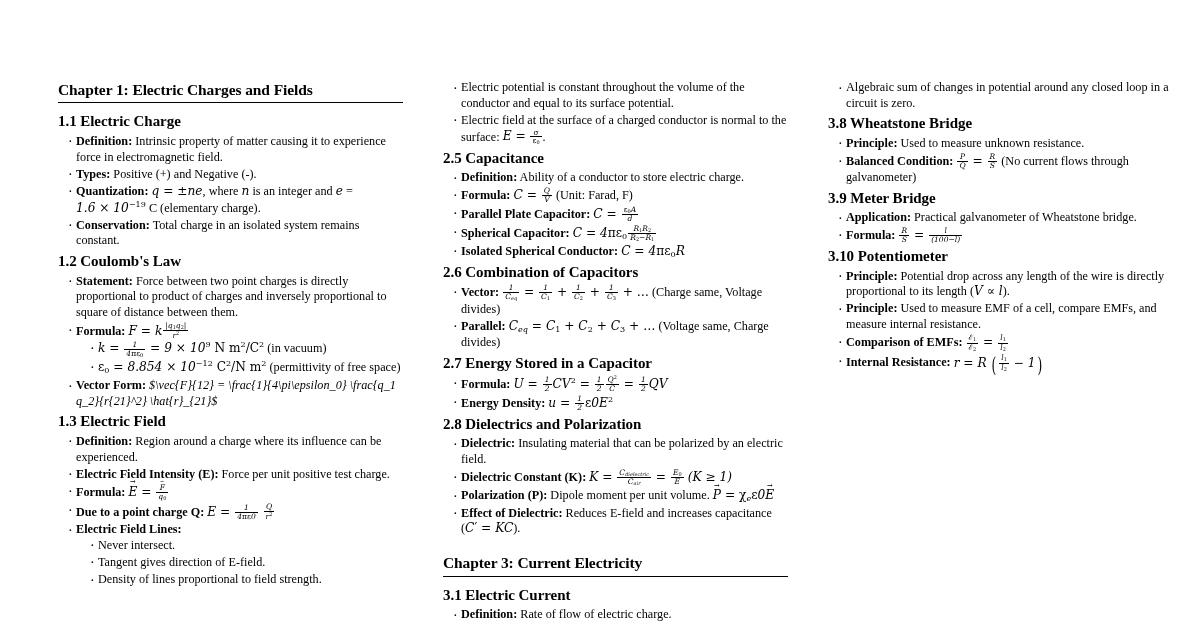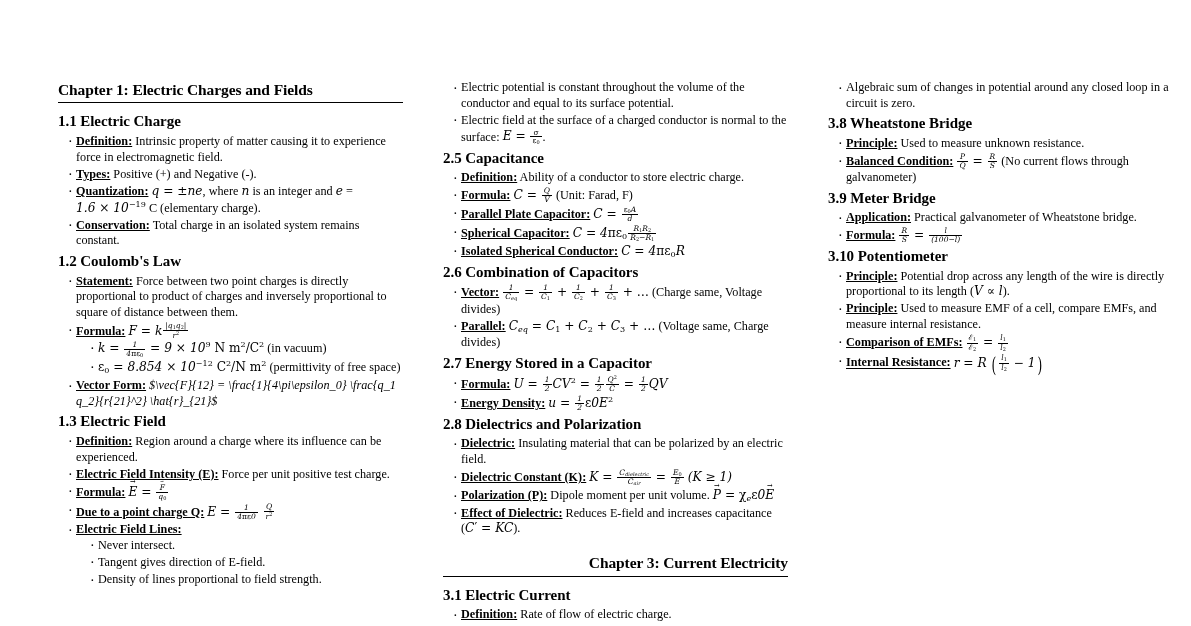--- a/index.html
+++ b/index.html
@@ -41,21 +41,21 @@
     margin: 0 0 3px 0;
     padding: 0;
     letter-spacing: -0.1px;
   }
   .chapter-rule {
     border: none;
     border-top: 1.6px solid #000;
     margin: 0 0 9px 0;
     width: 100%;
   }
-  .chapter-block.spaced { margin-top: 16px; text-align: right; }
+  .chapter-block.spaced { margin-top: 16px; }
 
   .section-title {
     font-size: 15px;
     font-weight: bold;
     line-height: 1.3;
     margin: 3px 0 2px 0;
     letter-spacing: -0.05px;
   }
 
   
@@ -81,21 +81,20 @@
   ul.lvl2 > li::before {
     content: "\00B7";
     position: absolute;
     left: 0;
     top: -0.5px;
     font-size: 14px;
     line-height: 1.25;
   }
   li b, li .lead {
     font-weight: bold;
-    text-decoration: underline;
   }
 
   
   .m {
     font-family: "DejaVu Serif", "Liberation Serif", serif;
     font-style: italic;
     white-space: nowrap;
   }
   .m .up { font-style: normal; }
   .mn, .mo { font-style: normal; }

